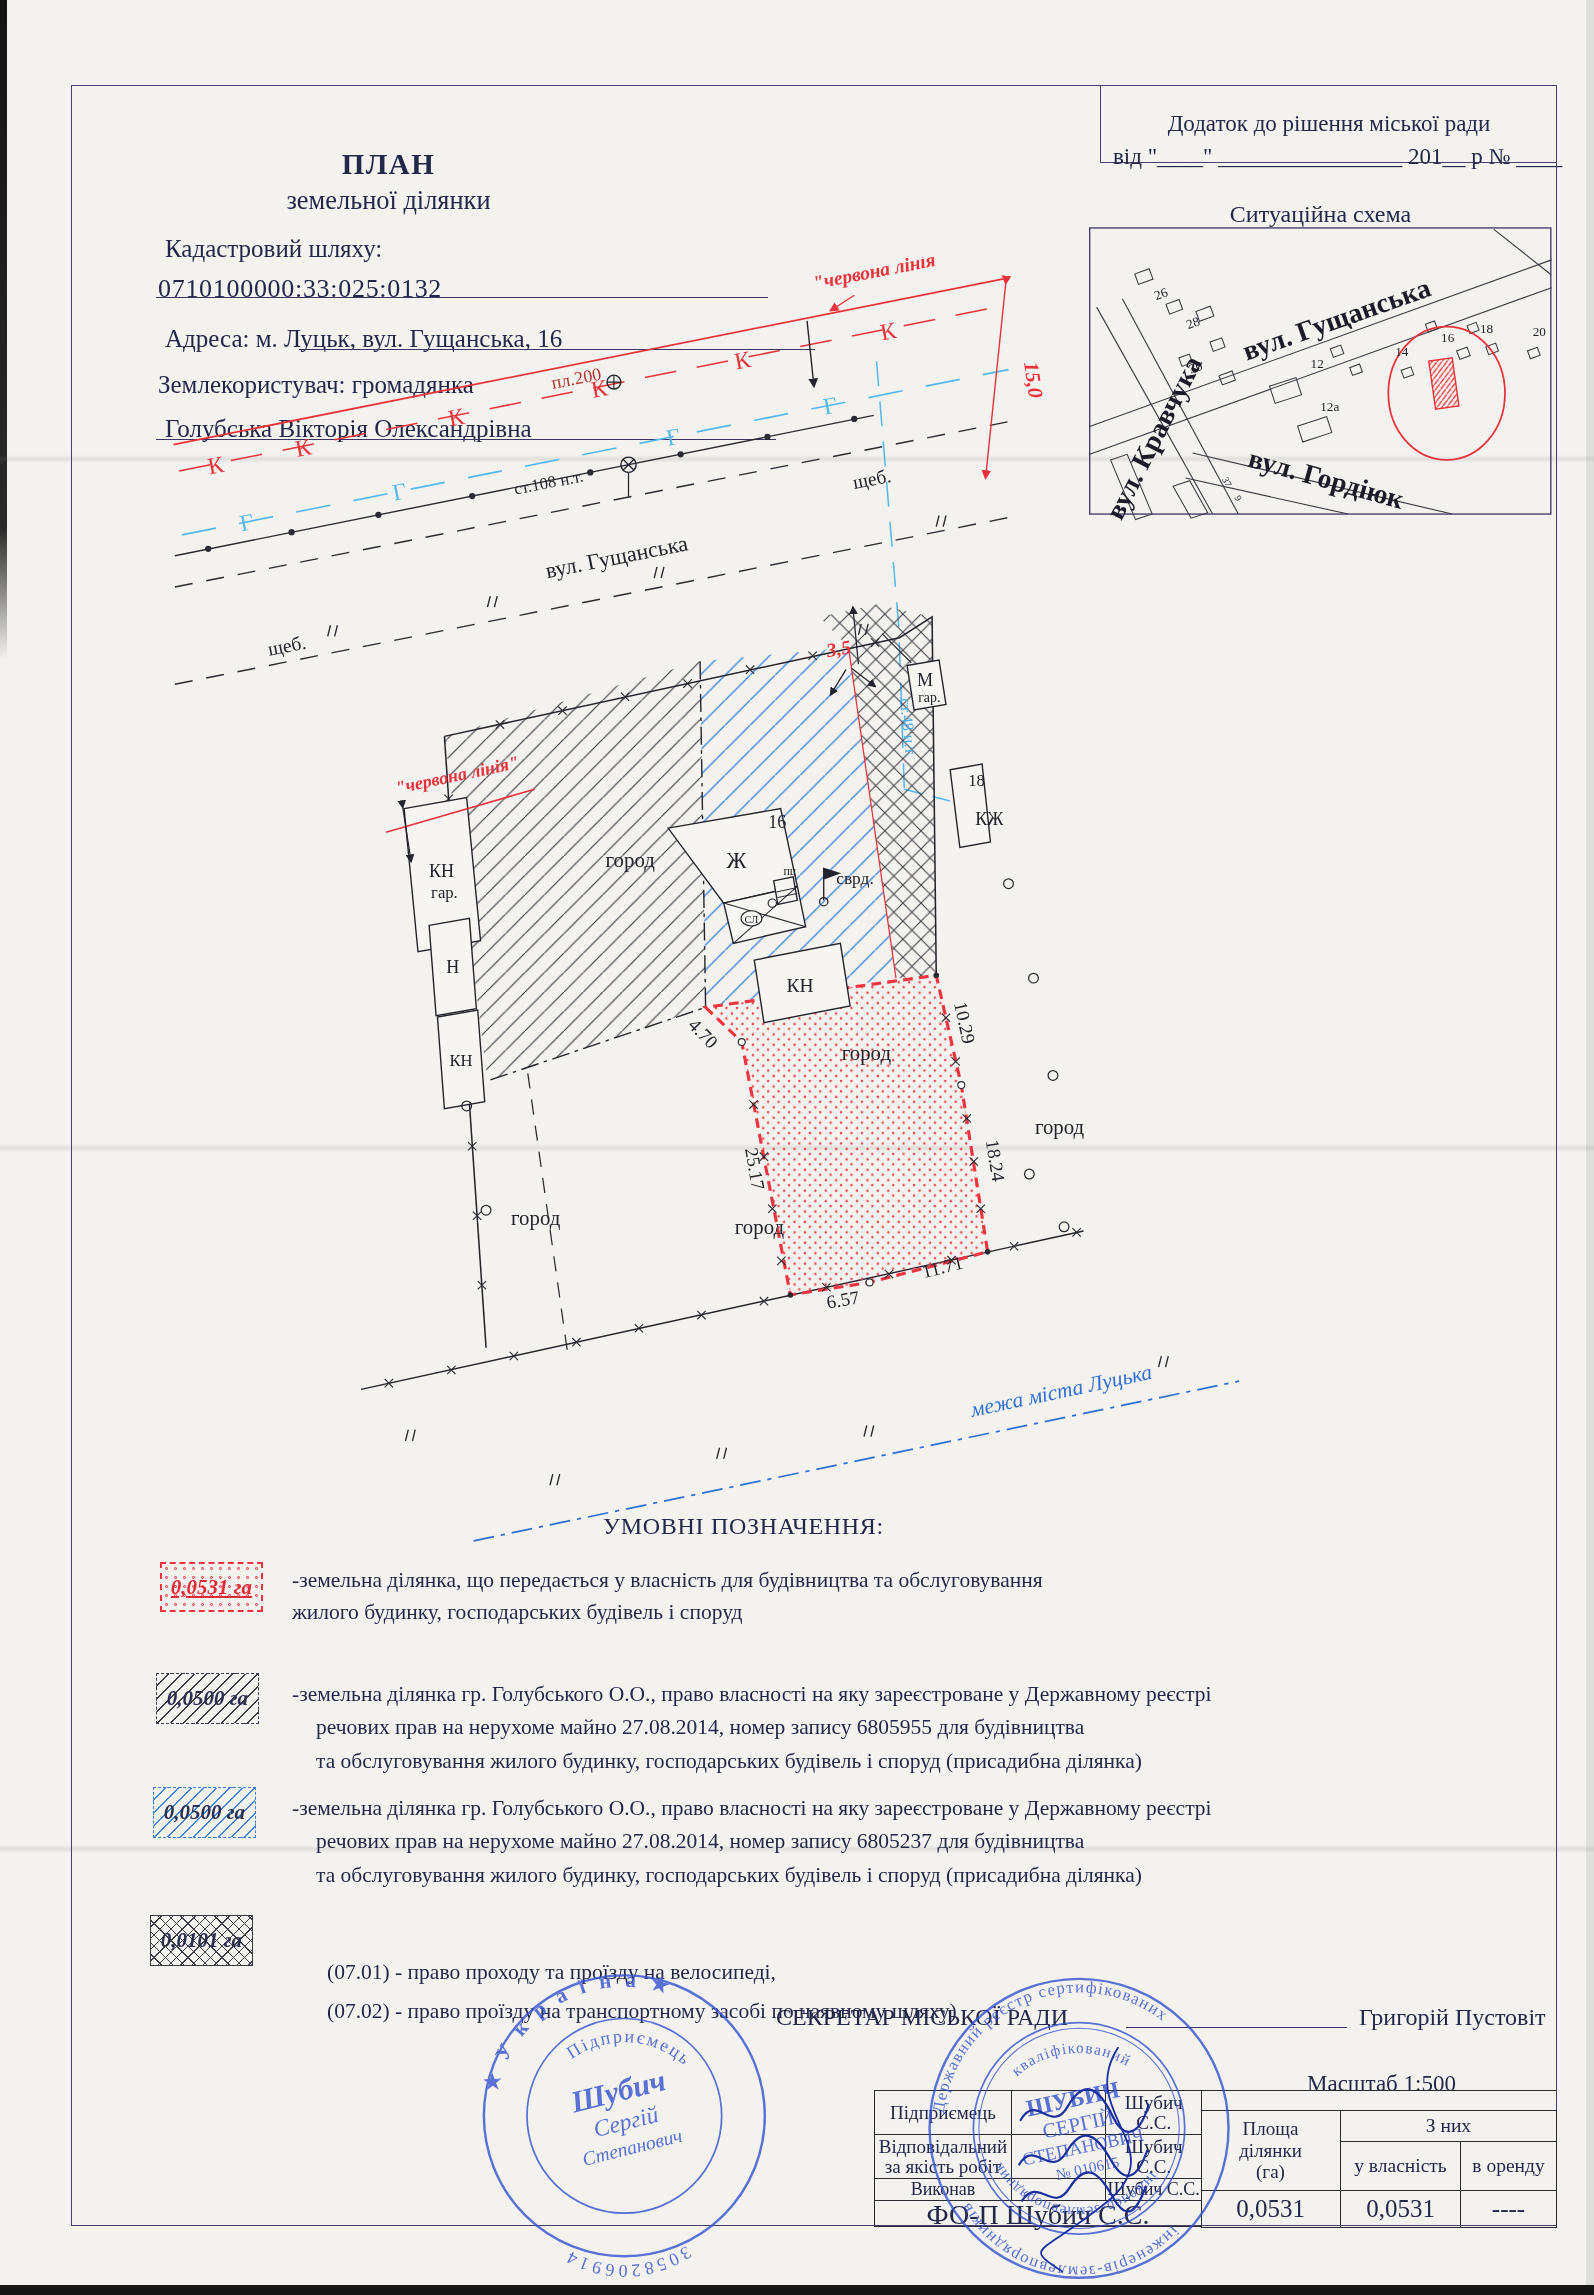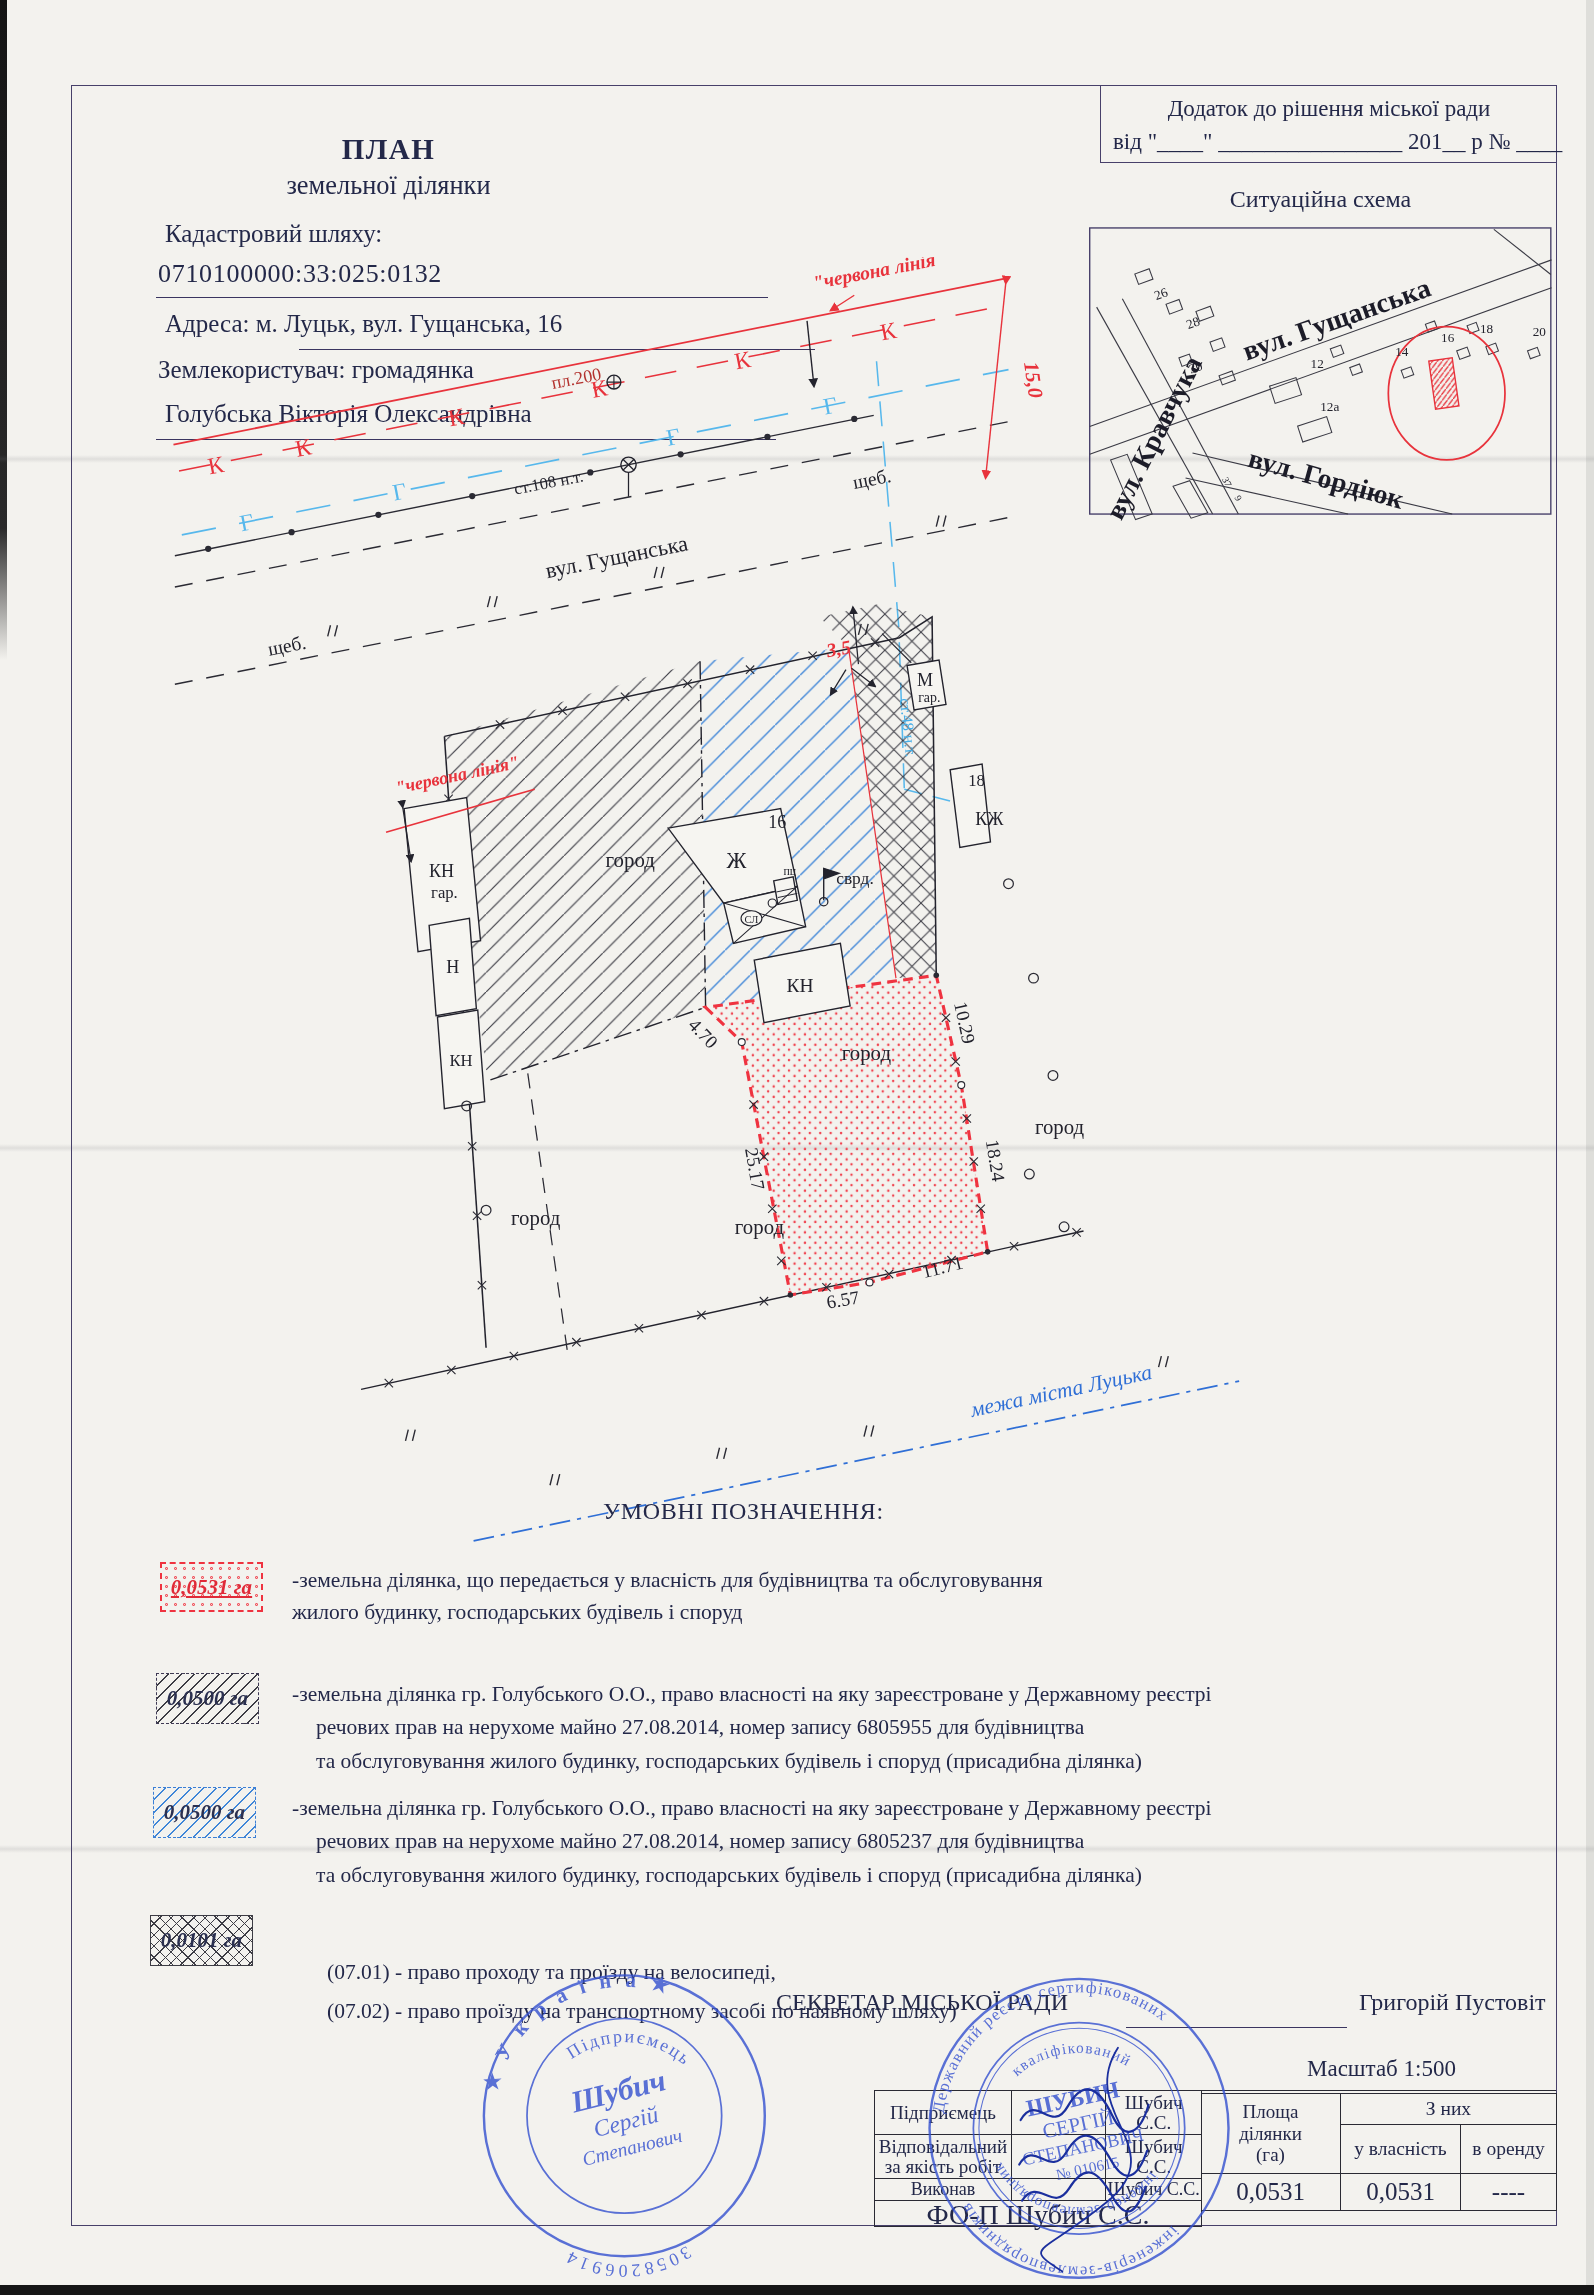--- a/index.html
+++ b/index.html
@@ -7,21 +7,21 @@
         font-family:"Liberation Serif","DejaVu Serif",serif;color:#232849;}
   .abs{position:absolute;}
   
   .edge-left{left:0;top:0;width:7px;height:660px;background:linear-gradient(180deg,#141414,#2a2a2a 80%,rgba(40,40,40,0));}
   .edge-bottom{left:0;top:2285px;width:1595px;height:10.4px;background:#161616;}
   .edge-right{left:1586px;top:0;width:9px;height:2295px;background:#dededa;}
   .fold{left:0;width:1595px;height:8.3px;background:linear-gradient(180deg,rgba(120,120,125,0),rgba(120,120,125,.16),rgba(120,120,125,0));}
   
   .frame{left:71px;top:85px;width:1486px;height:2141px;border:1.7px solid #47406a;box-sizing:border-box;}
   .annex-box{left:1100px;top:85px;width:457px;height:78px;border:1.7px solid #47406a;box-sizing:border-box;}
-  .t{position:absolute;white-space:nowrap;}
+  .t{position:absolute;white-space:nowrap;margin-top:15px;}
   .ctr{text-align:center;}
   .ul{position:absolute;border-top:1.5px solid #3a3560;}
   
   .sw{position:absolute;display:flex;align-items:center;justify-content:center;
       font-style:italic;font-weight:bold;font-size:21px;box-sizing:border-box;}
   .sw1{border:2.1px dashed #ef3340;color:#e02a38;
        background-image:radial-gradient(circle,#f0475233 0,#f04752 1.1px,transparent 1.7px);background-size:9px 9px;text-decoration:underline;}
   .sw2{border:1.4px dashed #3f3a55;color:#2b3050;
        background-image:repeating-linear-gradient(135deg,transparent 0 7.6px,#3c3c44 7.6px 9px);}
   .sw3{border:1.4px dashed #3a7fd6;color:#2b3050;
@@ -32,21 +32,21 @@
   .leg-line{position:absolute;font-size:21.5px;white-space:nowrap;}
   
   .btable{left:874px;top:2090px;width:682px;height:136px;border-top:1.5px solid #2a2a33;box-sizing:border-box;}
   .ltab{position:absolute;left:0;top:0;width:328px;height:136px;border-left:1.5px solid #2a2a33;border-right:1.5px solid #2a2a33;border-bottom:1.5px solid #2a2a33;box-sizing:border-box;}
   .lrow{display:flex;border-bottom:1.4px solid #2a2a33;box-sizing:border-box;}
   .lcell{box-sizing:border-box;display:flex;align-items:center;justify-content:center;text-align:center;font-size:19px;line-height:1.05;}
   .c-role{width:139px;border-right:1.4px solid #2a2a33;white-space:normal;}
   .c-sig{width:96px;border-right:1.4px solid #2a2a33;}
   .c-name{width:96px;}
   .lfoot{height:28.5px;display:flex;align-items:center;justify-content:center;font-size:28px;}
-  .rtab{position:absolute;left:327px;top:2px;width:356px;height:118px;border:1.5px solid #2a2a33;border-left:none;box-sizing:border-box;display:flex;}
+  .rtab{position:absolute;left:327px;top:19px;width:356px;height:118px;border:1.5px solid #2a2a33;border-left:none;box-sizing:border-box;display:flex;}
   .rcolA{width:140px;border-right:1.4px solid #2a2a33;box-sizing:border-box;display:flex;flex-direction:column;}
   .rcolA .hd{height:80px;border-bottom:1.4px solid #2a2a33;box-sizing:border-box;display:flex;flex-direction:column;align-items:center;justify-content:center;font-size:19px;line-height:1.15;}
   .rcolA .vl{flex:1;display:flex;align-items:center;justify-content:center;font-size:25px;}
   .rcolBC{flex:1;display:flex;flex-direction:column;}
   .znych{height:31px;border-bottom:1.4px solid #2a2a33;box-sizing:border-box;display:flex;align-items:center;justify-content:center;font-size:19.5px;}
   .subr{height:49px;border-bottom:1.4px solid #2a2a33;box-sizing:border-box;display:flex;}
   .valr{flex:1;display:flex;}
   .bc1{width:120px;border-right:1.4px solid #2a2a33;box-sizing:border-box;display:flex;align-items:center;justify-content:center;}
   .bc2{flex:1;display:flex;align-items:center;justify-content:center;}
   .subr .bc1,.subr .bc2{font-size:19.5px;}

